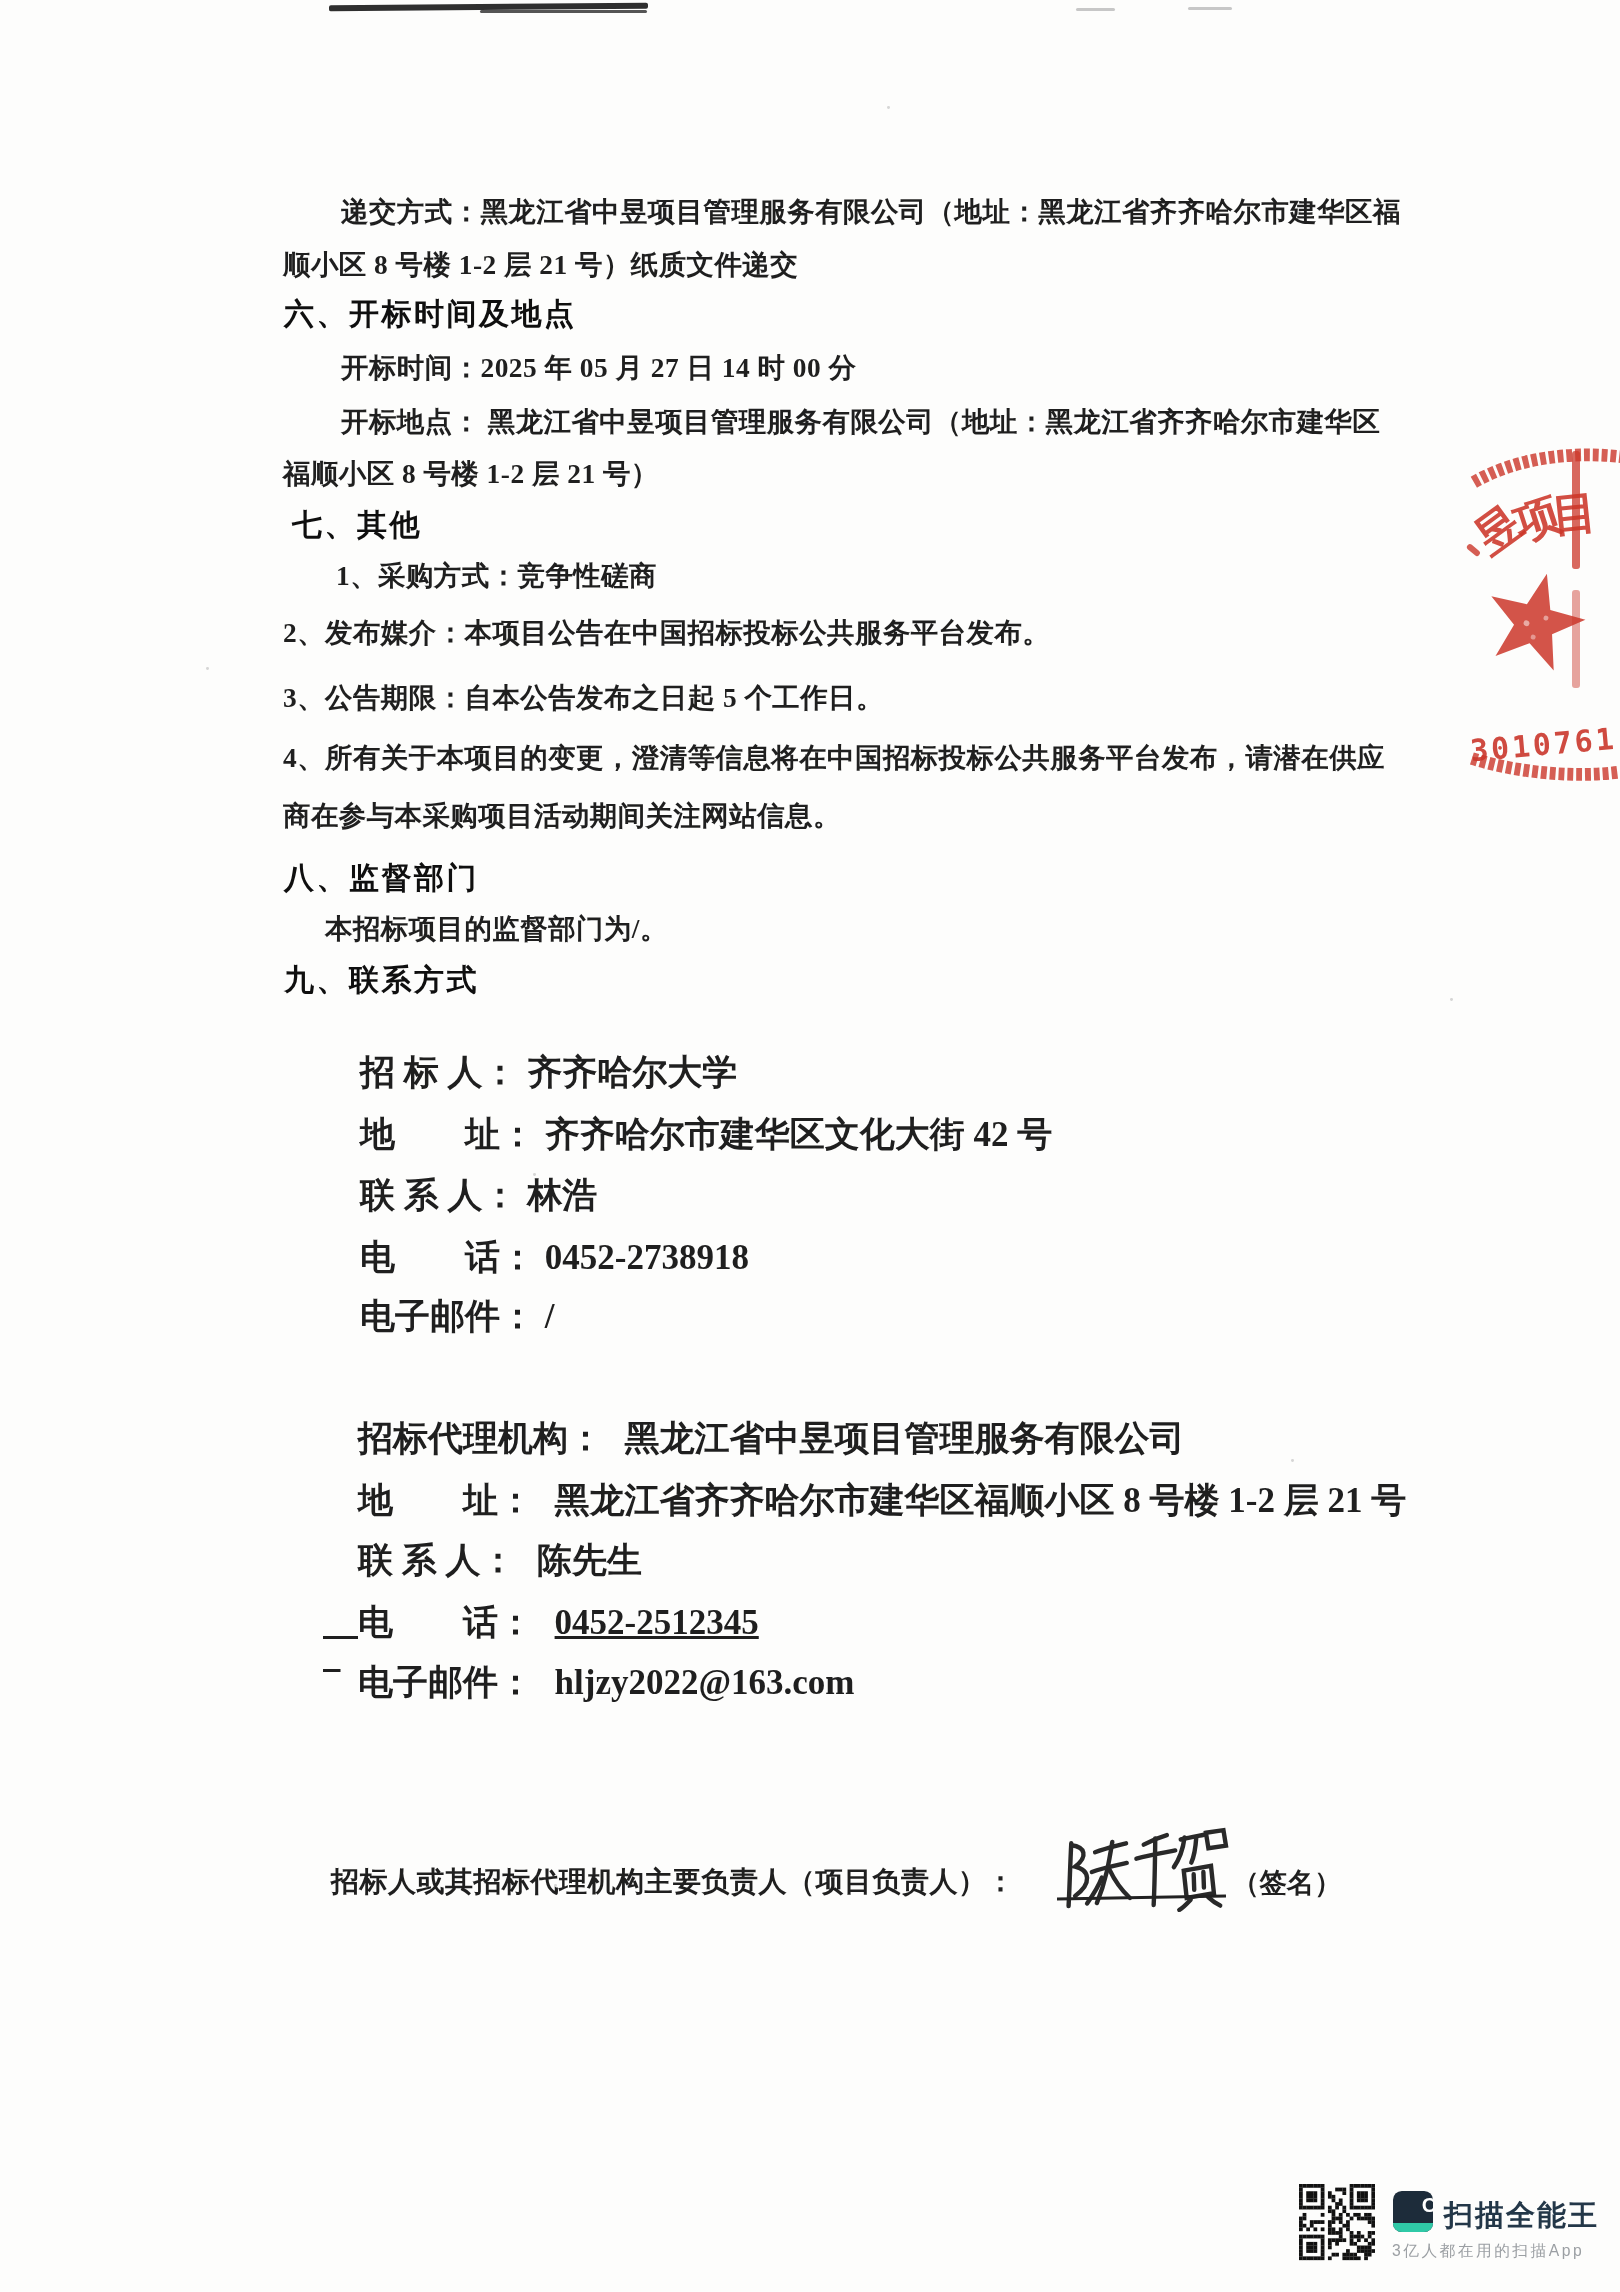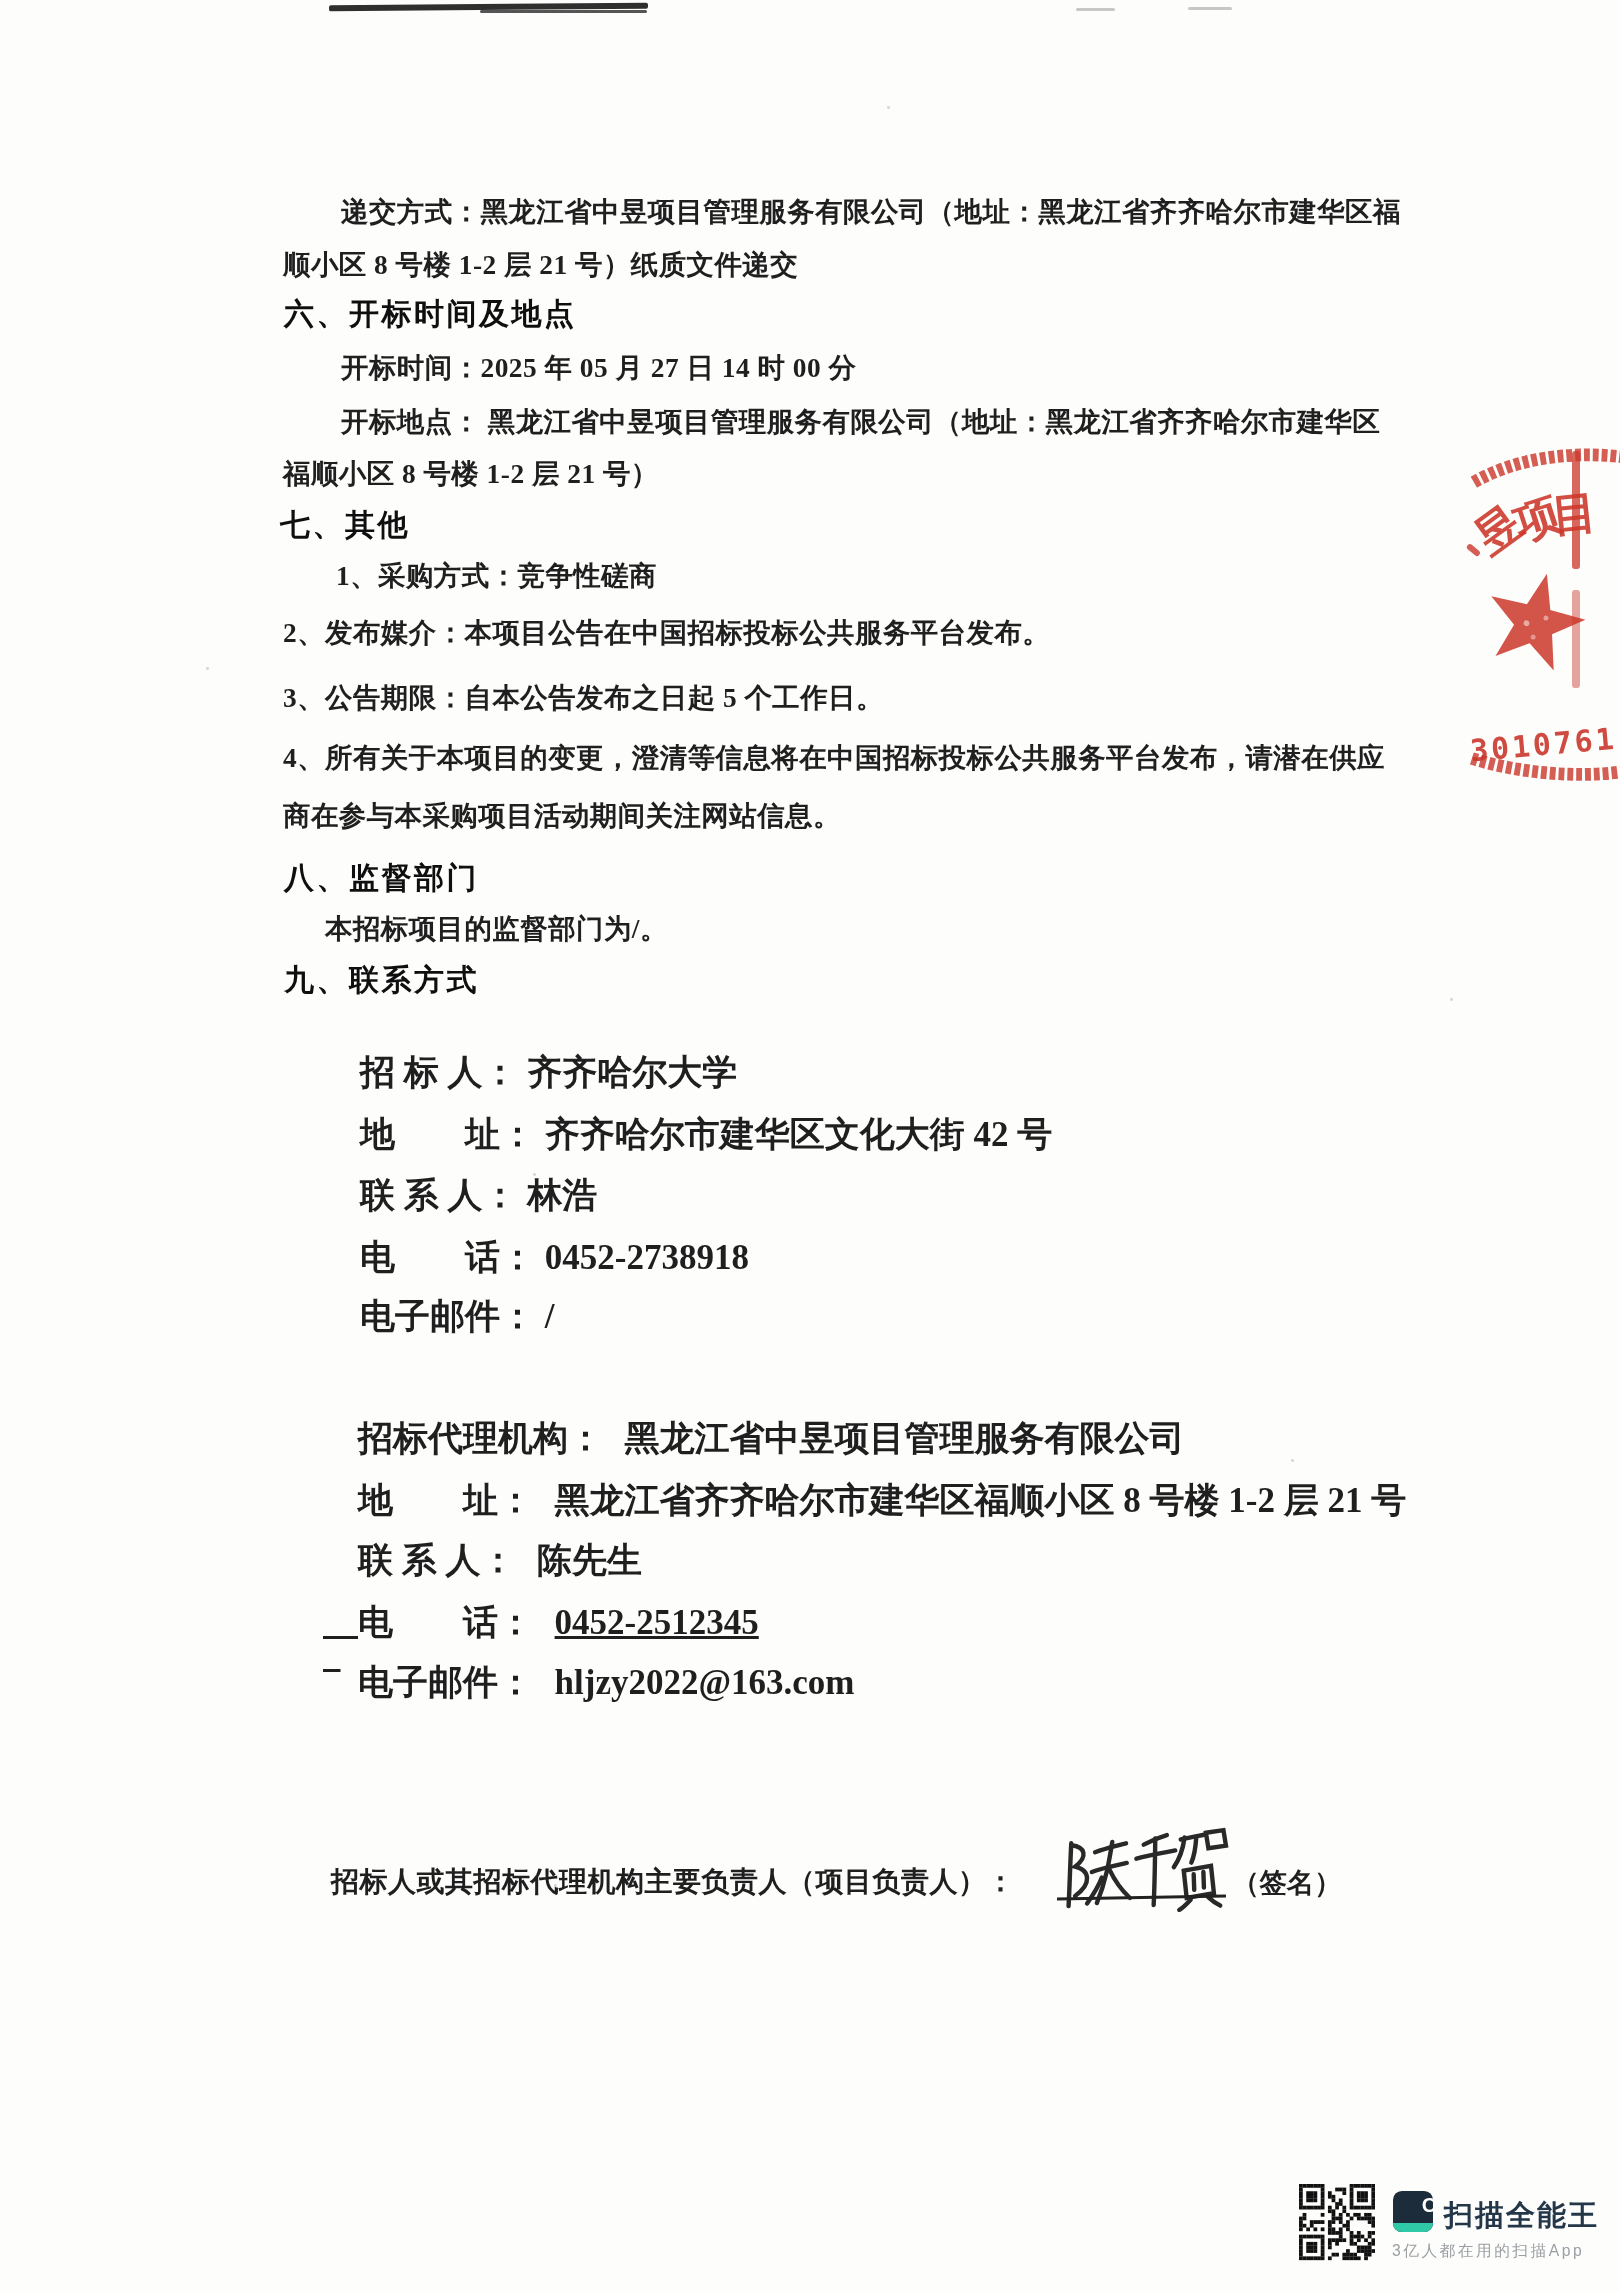--- a/index.html
+++ b/index.html
@@ -56,21 +56,21 @@
   <div class="speck" style="left:887px;top:106px;"></div>
   <div class="speck" style="left:1450px;top:998px;"></div>
   <div class="speck" style="left:206px;top:667px;"></div>
 
   <div class="ln" style="left:341px;top:196px;">递交方式：黑龙江省中昱项目管理服务有限公司（地址：黑龙江省齐齐哈尔市建华区福</div>
   <div class="ln" style="left:283px;top:249px;">顺小区 8 号楼 1-2 层 21 号）纸质文件递交</div>
   <div class="hd" style="left:284px;top:296px;">六、开标时间及地点</div>
   <div class="ln" style="left:341px;top:352px;">开标时间：2025 年 05 月 27 日 14 时 00 分</div>
   <div class="ln" style="left:341px;top:406px;">开标地点： 黑龙江省中昱项目管理服务有限公司（地址：黑龙江省齐齐哈尔市建华区</div>
   <div class="ln" style="left:283px;top:458px;">福顺小区 8 号楼 1-2 层 21 号）</div>
-  <div class="hd" style="left:280px;top:507px;">七、其他</div>
+  <div class="hd" style="left:292px;top:507px;">七、其他</div>
   <div class="ln" style="left:336px;top:560px;">1、采购方式：竞争性磋商</div>
   <div class="ln" style="left:283px;top:617px;">2、发布媒介：本项目公告在中国招标投标公共服务平台发布。</div>
   <div class="ln" style="left:283px;top:682px;">3、公告期限：自本公告发布之日起 5 个工作日。</div>
   <div class="ln" style="left:283px;top:742px;">4、所有关于本项目的变更，澄清等信息将在中国招标投标公共服务平台发布，请潜在供应</div>
   <div class="ln" style="left:283px;top:800px;">商在参与本采购项目活动期间关注网站信息。</div>
   <div class="hd" style="left:284px;top:860px;">八、监督部门</div>
   <div class="ln" style="left:325px;top:913px;">本招标项目的监督部门为/。</div>
   <div class="hd" style="left:284px;top:962px;">九、联系方式</div>
 
   <div class="row" style="left:325px;top:1023px;">

